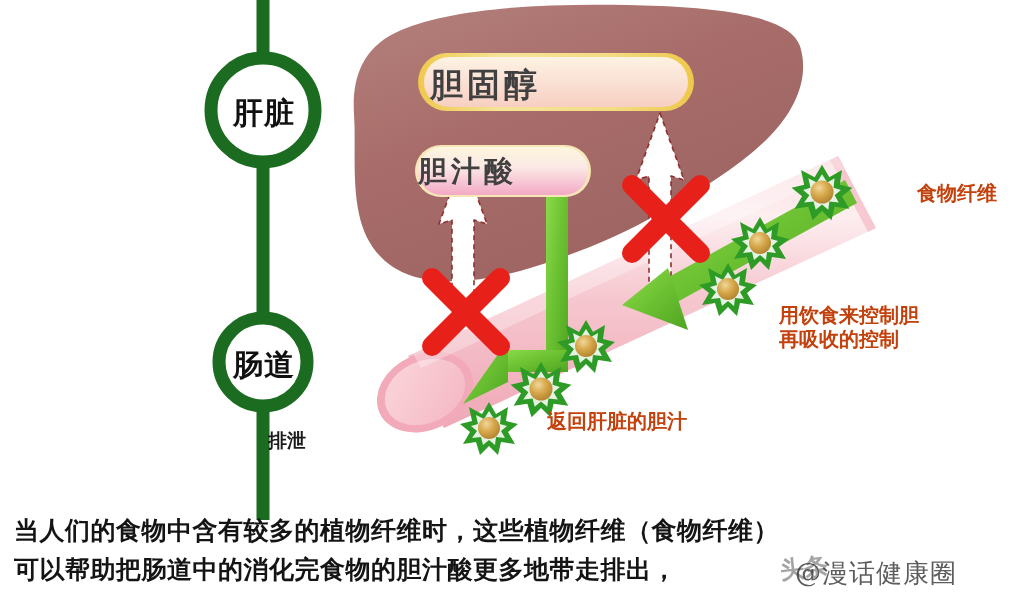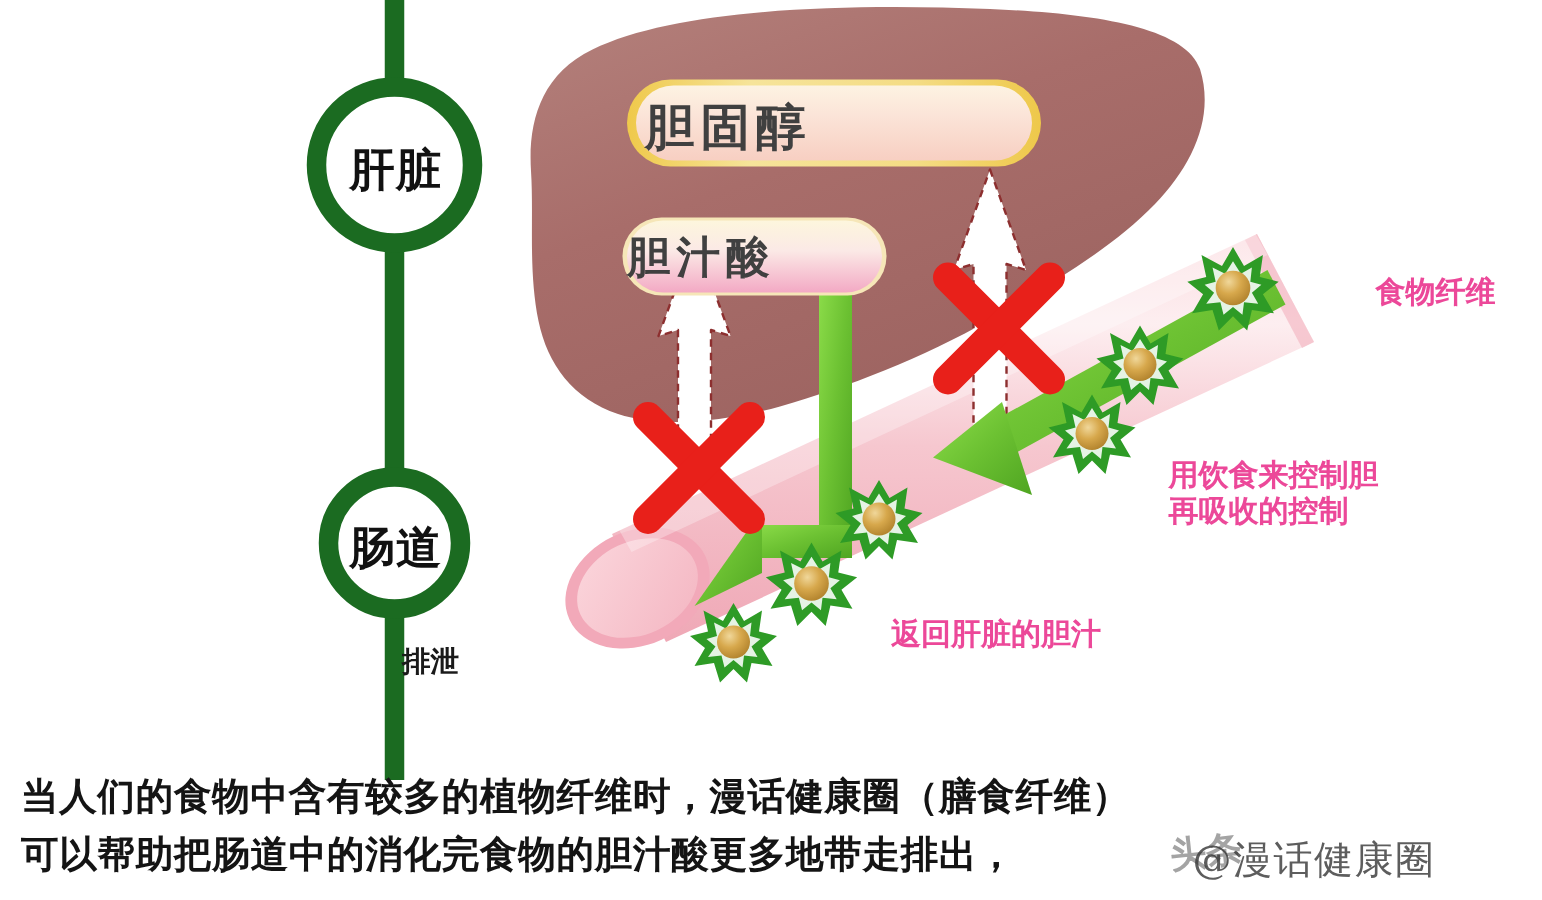--- a/index.html
+++ b/index.html
@@ -37,28 +37,28 @@
     font-weight:700;
     color:#404040;
     letter-spacing:4px;
   }
   #pill-chol-text{font-size:33px;left:430px;top:63px;width:250px;}
   #pill-bile-text{font-size:29px;left:418px;top:152px;width:160px;}
 
   
   .note{
     position:absolute;
-    font-family:Liberation Sans, sans-serif;
-    font-weight:700;
-    color:#ec4899;
+    font-family:Liberation Mono, monospace;
+    font-weight:700;
+    color:#c2410c;
     line-height:1.22;
   }
   #note-fiber{font-size:20px;left:917px;top:183px;}
   #note-diet{font-size:20px;left:779px;top:305px;}
-  #note-bile-return{font-size:20px;left:594px;top:411px;}
+  #note-bile-return{font-size:20px;left:547px;top:411px;}
 
   
   .caption{
     position:absolute;
     left:14px;
     top:512px;
     width:1000px;
     font-family:"DejaVu Serif", serif;
     font-size:25px;
     font-weight:600;
@@ -259,20 +259,20 @@
   <div class="note" id="note-diet">
     <div>用饮食来控制胆</div>
     <div>再吸收的控制</div>
   </div>
 
   <div class="note" id="note-bile-return">
     <div>返回肝脏的胆汁</div>
   </div>
 
   <div class="caption">
-    <div>当人们的食物中含有较多的植物纤维时，漫话健康圈（膳食纤维）</div>
+    <div>当人们的食物中含有较多的植物纤维时，这些植物纤维（食物纤维）</div>
     <div>可以帮助把肠道中的消化完食物的胆汁酸更多地带走排出，</div>
   </div>
 
   <div id="watermark-sub">头条</div>
   <div id="watermark">@漫话健康圈</div>
 
 </div>
 
 </body></html>

